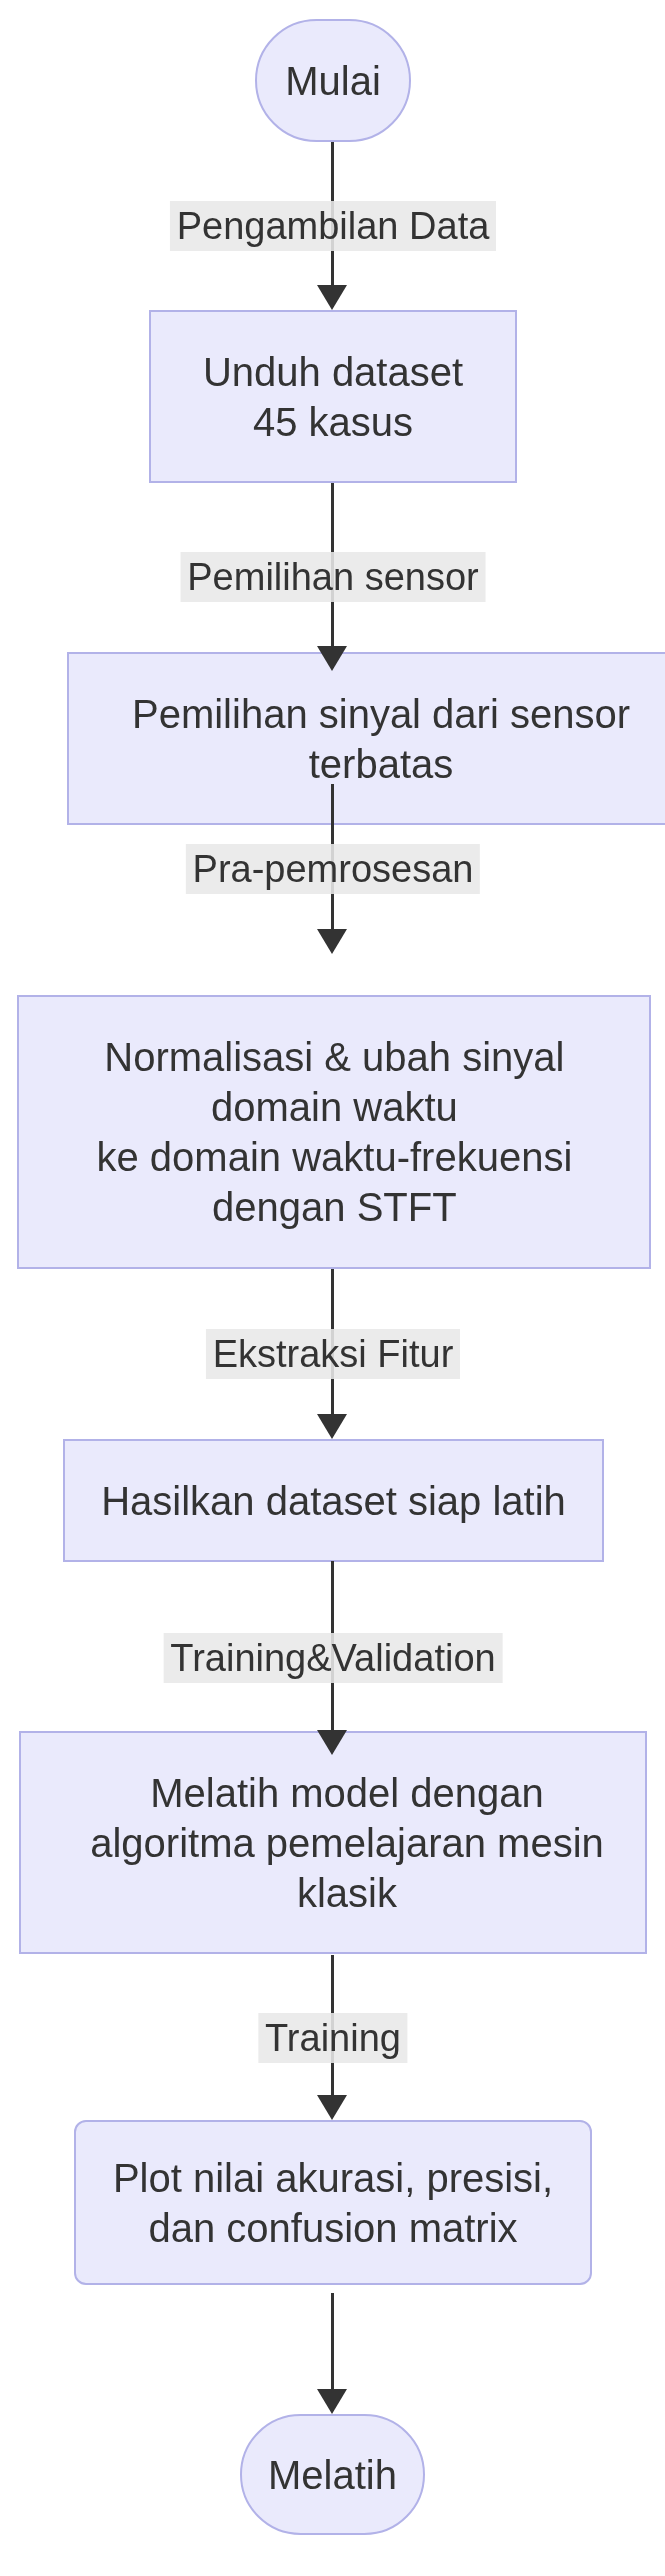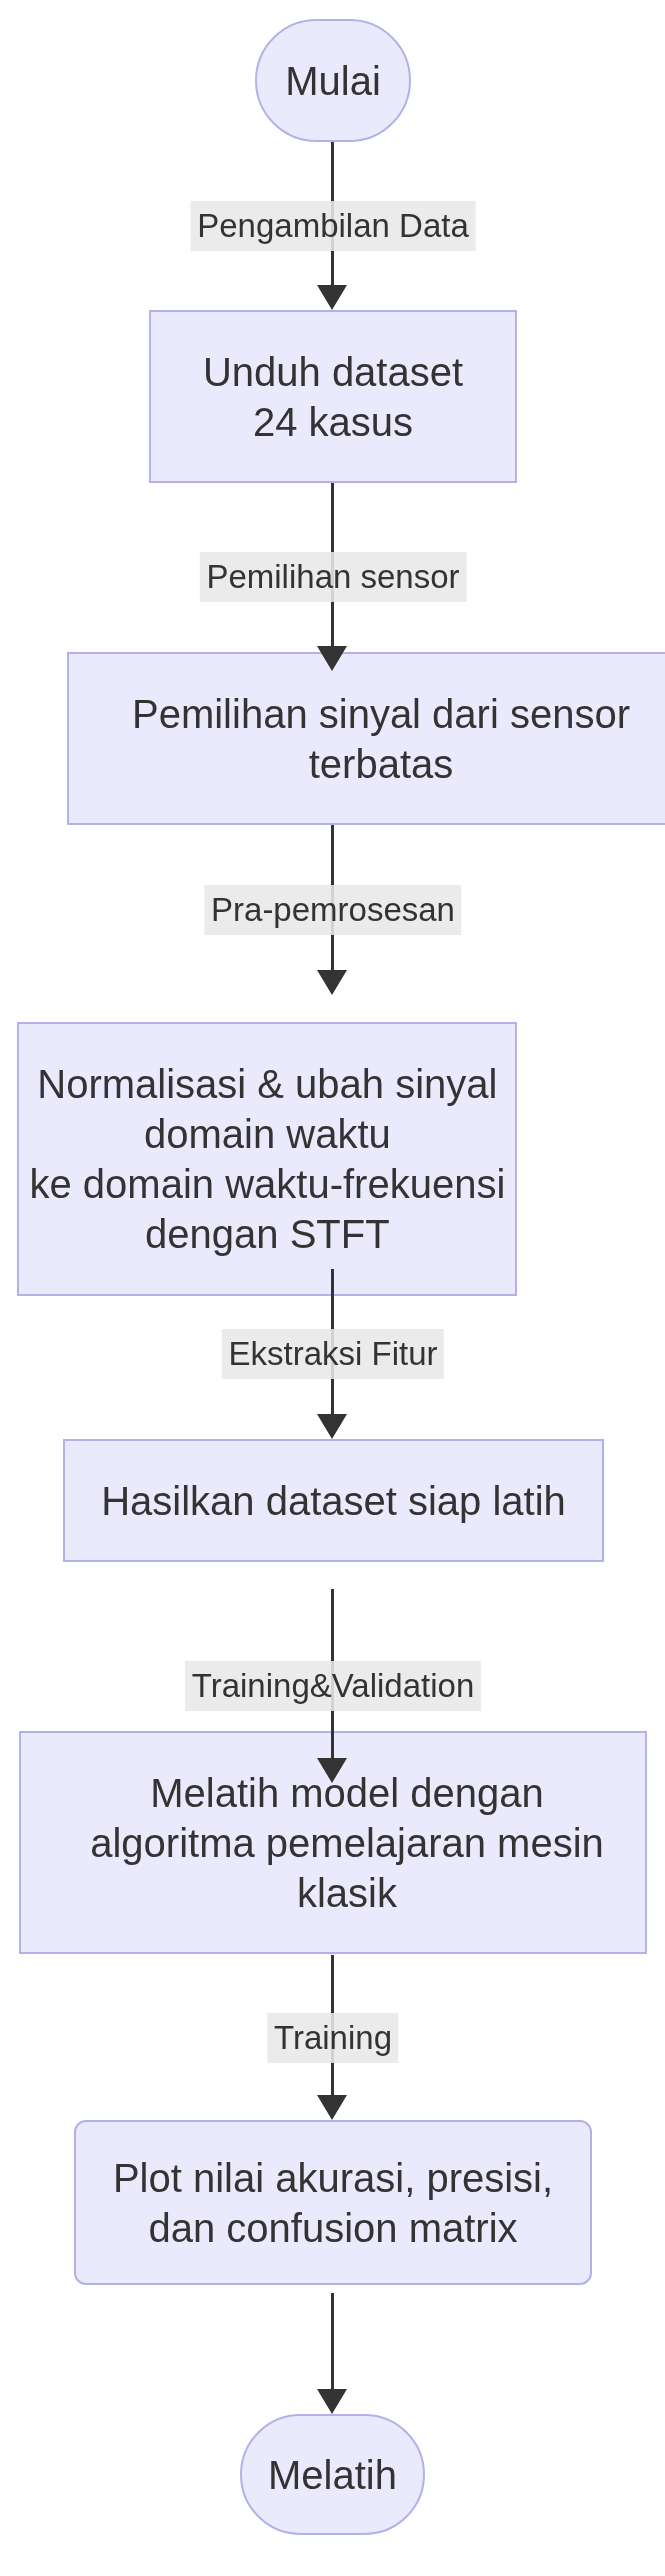--- a/index.html
+++ b/index.html
@@ -37,40 +37,40 @@
     width: 0; height: 0;
     border-left: 15.4px solid transparent;
     border-right: 15.4px solid transparent;
     border-top: 25.5px solid var(--edge, #333333);
   }
   .edge-label {
     position: absolute; top: 50%; left: 333px;
     transform: translate(-50%, -50%);
     background: rgba(232, 232, 232, 0.88);
     padding: 0 6.7px;
-    font-size: 33px;
+    font-size: 38px;
     line-height: 50px;
     color: var(--text, #333333);
     white-space: nowrap;
   }
 </style>
 </head>
 <body style="--node-fill: #EAEAFC; --node-border: #B2B2E8; --edge: #333333; --label-bg: #E8E8E8; --text: #333333; --background: #FFFFFF;">
 
 <div class="canvas">
 
   <div class="node stadium" style="left:255px; top:19px; width:156px; height:123px;">Mulai</div>
 
   <div class="node" style="left:149px; top:310px; width:368px; height:173px;">Unduh dataset
-24 kasus</div>
+45 kasus</div>
 
   <div class="node" style="left:19px; top:652px; width:628px; height:173px;margin-left:48px;">Pemilihan sinyal dari sensor
 terbatas</div>
 
-  <div class="node" style="left:17.4px; top:1022px; width:500px; height:274px;">Normalisasi &amp; ubah sinyal
+  <div class="node" style="left:17.4px; top:995px; width:634px; height:274px;">Normalisasi &amp; ubah sinyal
 domain waktu
 ke domain waktu-frekuensi
 dengan STFT</div>
 
   <div class="node" style="left:63px; top:1439px; width:541px; height:123px;">Hasilkan dataset siap latih</div>
 
   <div class="node" style="left:19px; top:1731px; width:628px; height:223px;padding-left:28px;">Melatih model dengan
 algoritma pemelajaran mesin
 klasik</div>
 
@@ -84,33 +84,33 @@
     <div class="arrowhead"></div>
     <div class="edge-label">Pengambilan Data</div>
   </div>
 
   <div class="edge" style="top:483px; height:188px;">
     <div class="edge-line"></div>
     <div class="arrowhead"></div>
     <div class="edge-label">Pemilihan sensor</div>
   </div>
 
-  <div class="edge" style="top:825px; height:170px;">
+  <div class="edge" style="top:784px; height:170px;">
     <div class="edge-line"></div>
     <div class="arrowhead"></div>
     <div class="edge-label">Pra-pemrosesan</div>
   </div>
 
   <div class="edge" style="top:1269px; height:170px;">
     <div class="edge-line"></div>
     <div class="arrowhead"></div>
     <div class="edge-label">Ekstraksi Fitur</div>
   </div>
 
-  <div class="edge" style="top:1561px; height:194px;margin-top:28px;">
+  <div class="edge" style="top:1561px; height:194px;">
     <div class="edge-line"></div>
     <div class="arrowhead"></div>
     <div class="edge-label">Training&amp;Validation</div>
   </div>
 
   <div class="edge" style="top:1955px; height:165px;">
     <div class="edge-line"></div>
     <div class="arrowhead"></div>
     <div class="edge-label">Training</div>
   </div>

